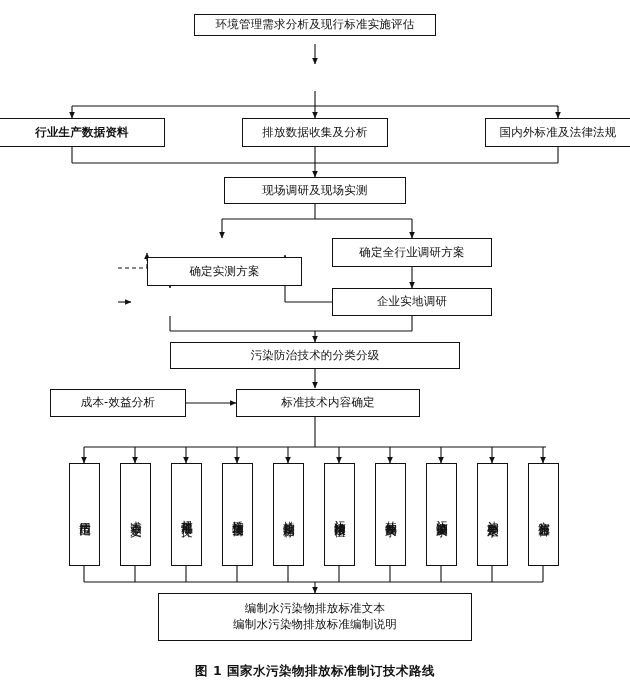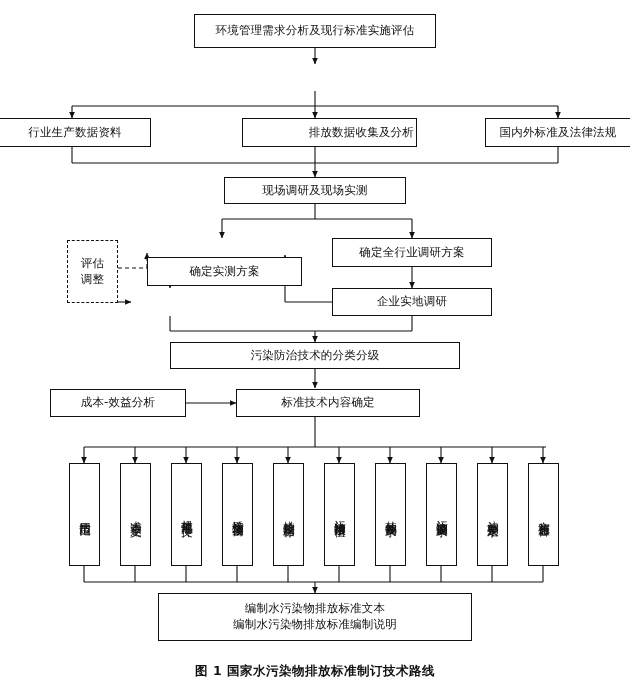--- a/index.html
+++ b/index.html
@@ -154,53 +154,49 @@
       <line x1="339" y1="566" x2="339" y2="582"></line>
       <line x1="390" y1="566" x2="390" y2="582"></line>
       <line x1="441" y1="566" x2="441" y2="582"></line>
       <line x1="492" y1="566" x2="492" y2="582"></line>
       <line x1="543" y1="566" x2="543" y2="582"></line>
       <line x1="84" y1="582" x2="543" y2="582"></line>
       <line x1="315" y1="582" x2="315" y2="593" marker-end="url(#arrow)"></line>
     </g>
   </svg>
 
-  <div class="box" style="left:194px; top:14px; width:242px; height:34px;">
+  <div class="box" style="left:194px; top:14px; width:242px; height:22px;">
     <span>环境管理需求分析及现行标准实施评估</span>
   </div>
 
 
-  <div class="box" style="left:72px; top:118px; width:152px; height:29px; transform:translateX(-73px);">
+  <div class="box" style="left:72px; top:118px; width:166px; height:29px; transform:translateX(-73px);font-weight:bold;">
     <span>行业生产数据资料</span>
   </div>
 
-  <div class="box" style="left:242px; top:118px; width:175px; height:29px;justify-content:flex-end;">
+  <div class="box" style="left:242px; top:118px; width:146px; height:29px;">
     <span>排放数据收集及分析</span>
   </div>
 
   <div class="box" style="left:485px; top:118px; width:146px; height:29px;">
     <span>国内外标准及法律法规</span>
   </div>
 
   <div class="box" style="left:224px; top:177px; width:182px; height:27px;">
     <span>现场调研及现场实测</span>
   </div>
 
   <div class="box" style="left:147px; top:249px; width:155px; height:29px;margin-top:8px;">
     <span>确定实测方案</span>
   </div>
 
   <div class="box" style="left:332px; top:238px; width:160px; height:29px;text-align:center;">
     <span>确定全行业调研方案</span>
   </div>
 
-  <div class="box dashed two-line" style="left:67px; top:240px; width:51px; height:63px;">
-    <span>评估</span>
-    <span>调整</span>
-  </div>
 
 
   <div class="box" style="left:332px; top:288px; width:160px; height:28px;">
     <span>企业实地调研</span>
   </div>
 
   <div class="box" style="left:170px; top:342px; width:290px; height:27px;">
     <span>污染防治技术的分类分级</span>
   </div>
 

